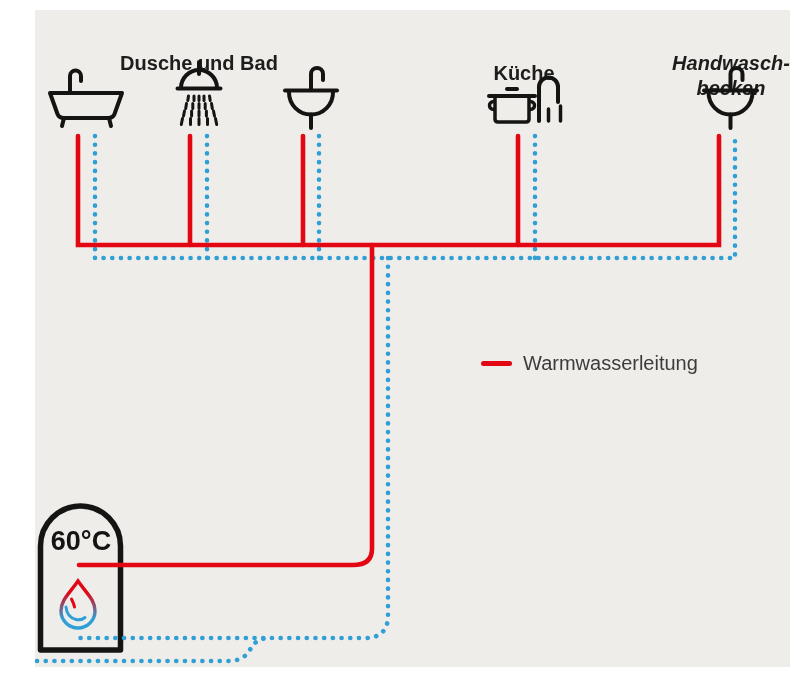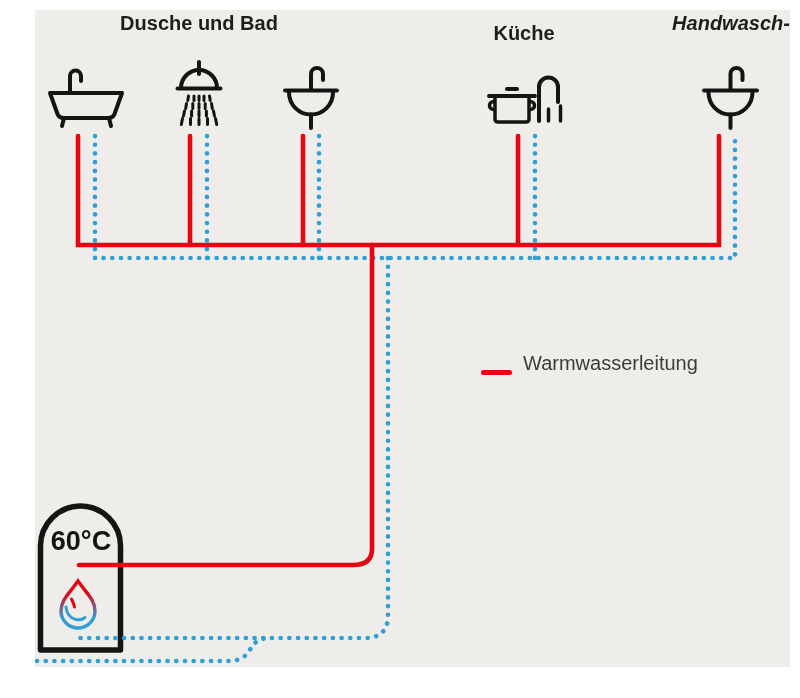--- a/index.html
+++ b/index.html
@@ -27,44 +27,45 @@
   .icon-med{stroke-width:3.5;}
   .icon-spray{stroke-width:3;stroke-linecap:round;}
   .boiler-outline{fill:none;stroke:var(--outline);stroke-width:5.5;stroke-linejoin:round;}
   .drop-outline{fill:none;stroke-width:3.4;stroke-linecap:round;}
   .drop-accent{fill:none;stroke-width:3;stroke-linecap:round;}
   .hot-stop{stop-color:var(--hot-water);}
   .cold-stop{stop-color:var(--cold-water);}
   .group-label{
     position:absolute;transform:translateX(-50%);
     font-size:20px;font-weight:bold;color:var(--label-text);
-    text-align:center;line-height:25px;white-space:nowrap;
+    text-align:center;line-height:25px;white-space:nowrap;margin-top:40px;
   }
   .boiler-temp{
     position:absolute;left:81px;top:526px;transform:translateX(-50%);
     font-size:27px;font-weight:bold;color:var(--outline);white-space:nowrap;
   }
   .legend{position:absolute;left:481px;top:351px;}
-  .legend-row{display:flex;align-items:flex-end;gap:11px;height:24px;margin-bottom:10px;}
+  .legend-row{display:flex;align-items:center;gap:11px;height:24px;margin-bottom:10px;}
   .legend-swatch-hot{width:31px;height:5px;border-radius:3px;background:var(--hot-water);flex:0 0 auto;}
   .legend-swatch-cold{display:flex;gap:3.4px;width:31px;flex:0 0 auto;}
   .legend-dot{width:5px;height:5px;border-radius:50%;background:var(--cold-water);}
   .legend-label{font-size:20px;color:var(--legend-text);white-space:nowrap;}
 </style>
 </head>
 <body>
 
 <div class="stage">
 
   <div class="panel"></div>
 
   <div class="group-label" style="left:199px;top:11px;">Dusche und Bad</div>
   <div class="group-label" style="left:524px;top:21px;">Küche</div>
   <div class="group-label" style="left:731px;top:11px;font-style:italic;">
     <div>Handwasch-</div>
+    <div>becken</div>
   </div>
 
   <svg class="piping" width="800" height="698" viewBox="0 0 800 698">
     <defs>
       <linearGradient id="dropGrad" x1="0" y1="0" x2="0" y2="1">
         <stop class="hot-stop" offset="0.25"></stop>
         <stop class="cold-stop" offset="0.8"></stop>
       </linearGradient>
     </defs>
 

